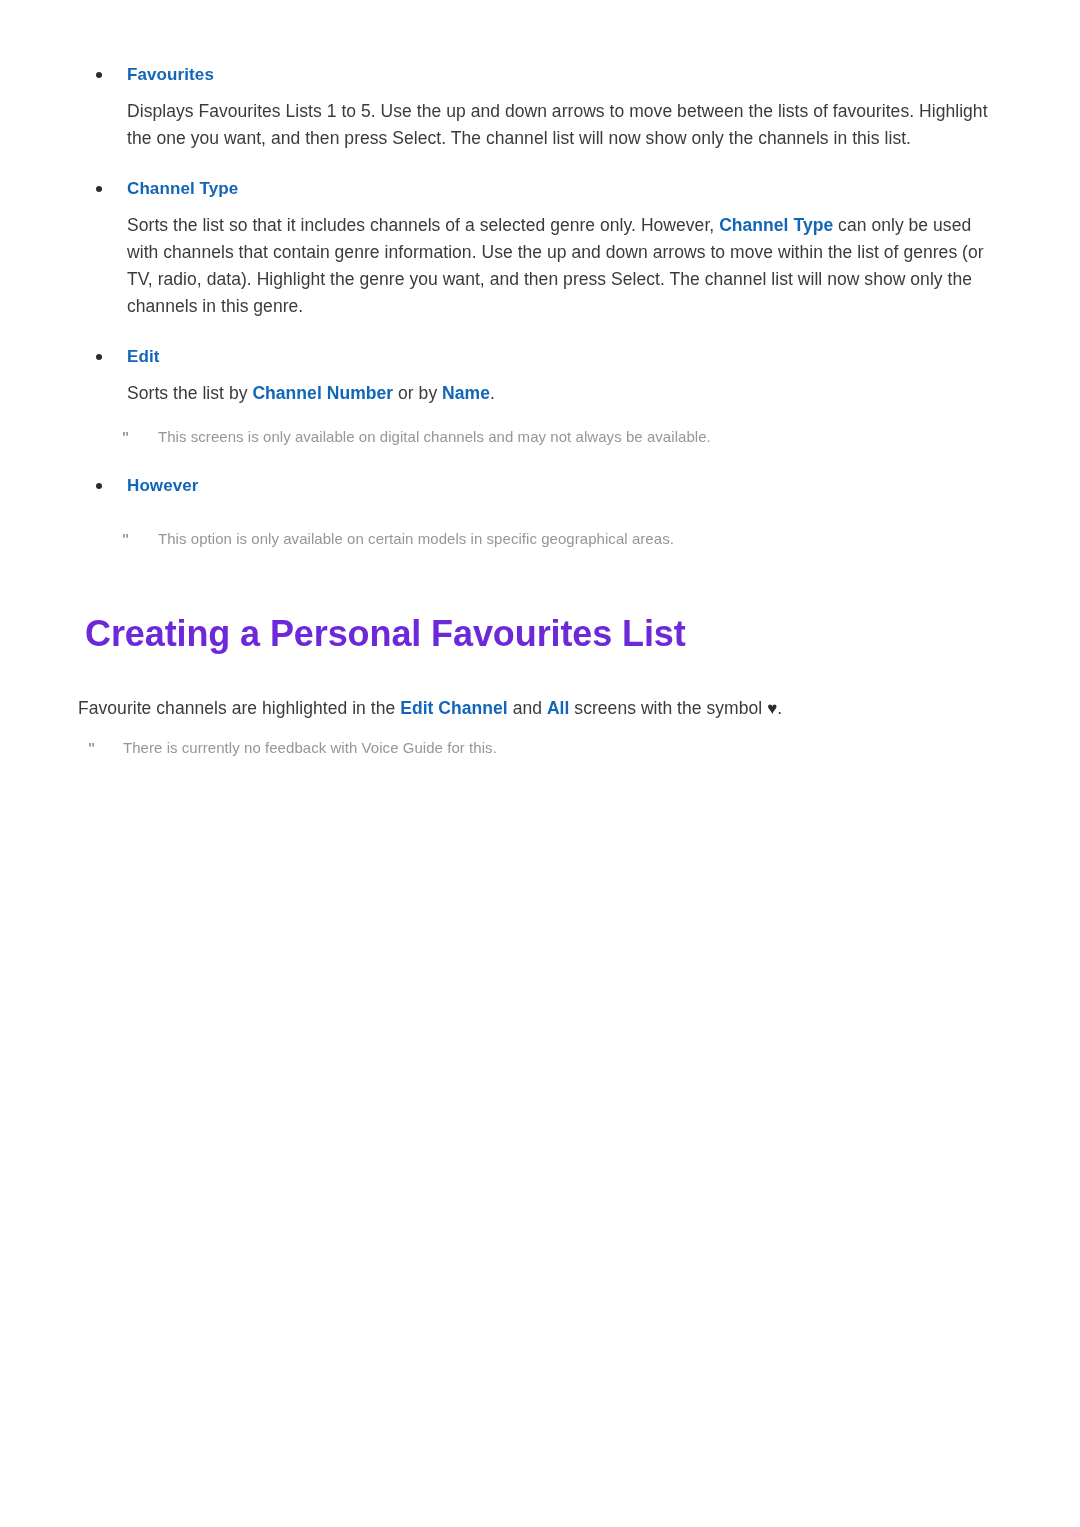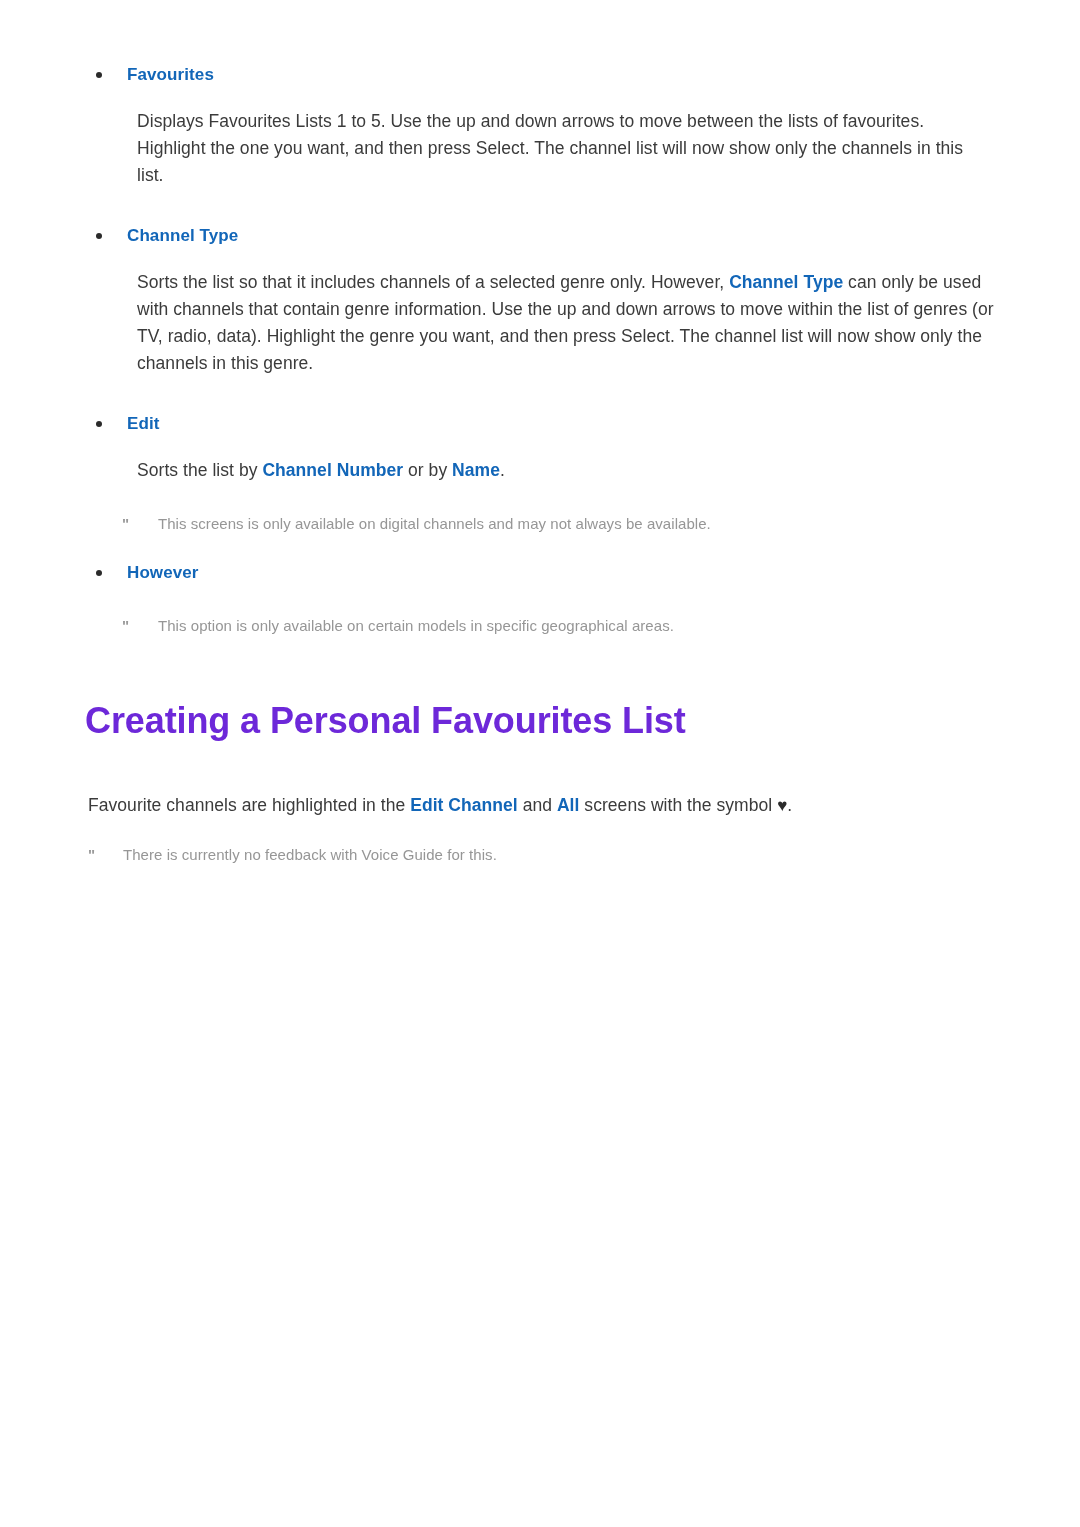--- a/index.html
+++ b/index.html
@@ -51,21 +51,21 @@
     font-size: 17px;
     font-weight: bold;
     color: #1266b8;
     letter-spacing: 0.1px;
     line-height: 26px;
     display: inline-block;
   }
 
   
   .para {
-    margin: 10px;
+    margin: 0;
     padding-left: 49px;
     font-size: 17.5px;
     line-height: 27px;
     color: #3b3b3b;
     letter-spacing: 0.05px;
   }
   .para.flush {
     padding-left: 0;
   }
 

